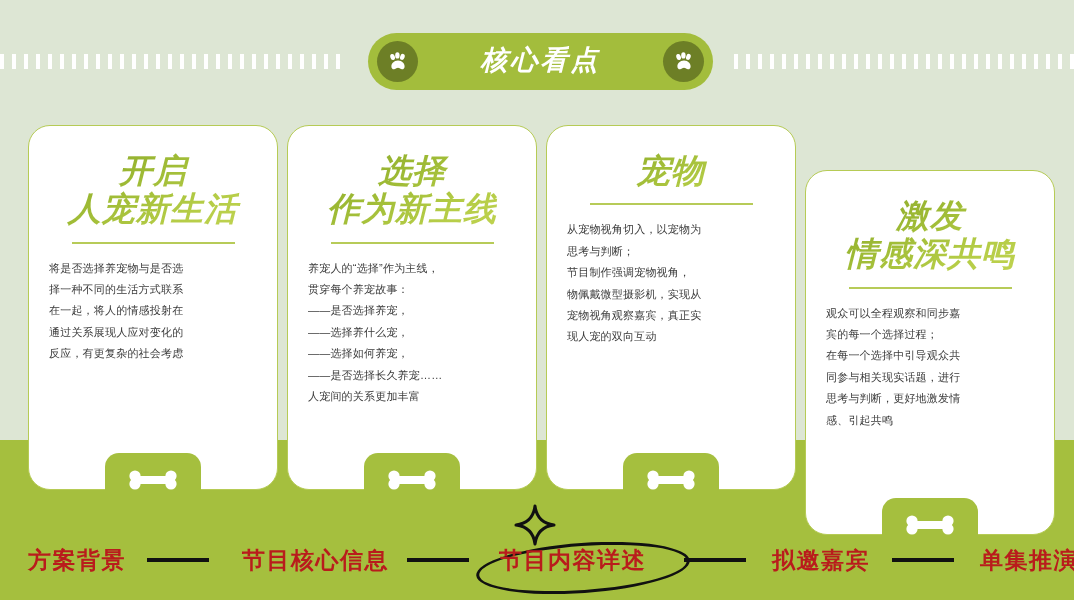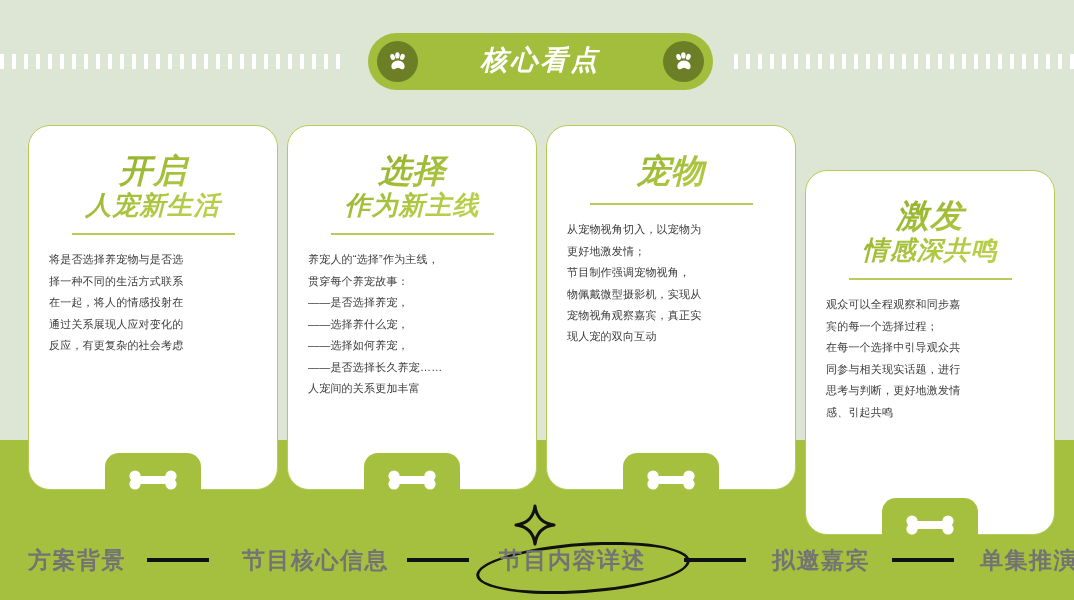--- a/index.html
+++ b/index.html
@@ -107,21 +107,21 @@
     font-style: italic;
     line-height: 1.16;
     letter-spacing: 1px;
     background-image: linear-gradient(150deg, #8aa52e 0%, #9bb833 35%, #b4cc46 70%, #c2d452 100%);
     -webkit-background-clip: text;
     background-clip: text;
     color: transparent;
     -webkit-text-fill-color: transparent;
   }
   .card-title .l1 { display:block; font-size: 33px; }
-  .card-title .l2 { display:block; font-size: 26px; }
+  .card-title .l2 { display:block; font-size: 33px; }
 
   .title-rule {
     width: 163px;
     height: 2px;
     background: #b7cb58;
     margin: 13px auto 0 auto;
   }
 
   .card-body {
     margin-top: 14px;
@@ -154,21 +154,21 @@
   
   #bottom-nav {
     position: absolute;
     left: 0;
     top: 520px;
     width: 1074px;
     height: 80px;
     display: flex;
     align-items: center;
     z-index: 5;
-    color: #737373;
+    color: #b91c1c;
   }
   .nav-item {
     font-size: 23px;
     font-weight: bold;
     letter-spacing: 1.5px;
     white-space: nowrap;
     line-height: 1;
     position: relative;
   }
   .nav-dash {
@@ -286,21 +286,21 @@
   </div>
 
   <div class="card card-3">
     <div class="card-inner">
       <div class="card-title">
         <span class="l1">宠物</span>
       </div>
       <div class="title-rule"></div>
       <div class="card-body">
         <p>从宠物视角切入，以宠物为</p>
-        <p>更好地激发情；</p>
+        <p>思考与判断；</p>
         <p>节目制作强调宠物视角，</p>
         <p>物佩戴微型摄影机，实现从</p>
         <p>宠物视角观察嘉宾，真正实</p>
         <p>现人宠的双向互动</p>
       </div>
     </div>
     <div class="bone-tab">
       <svg width="52" height="20" viewBox="0 0 52 20" aria-hidden="true">
         <circle cx="8" cy="6" r="5.6" fill="#ffffff"></circle>
         <circle cx="8" cy="14" r="5.6" fill="#ffffff"></circle>

